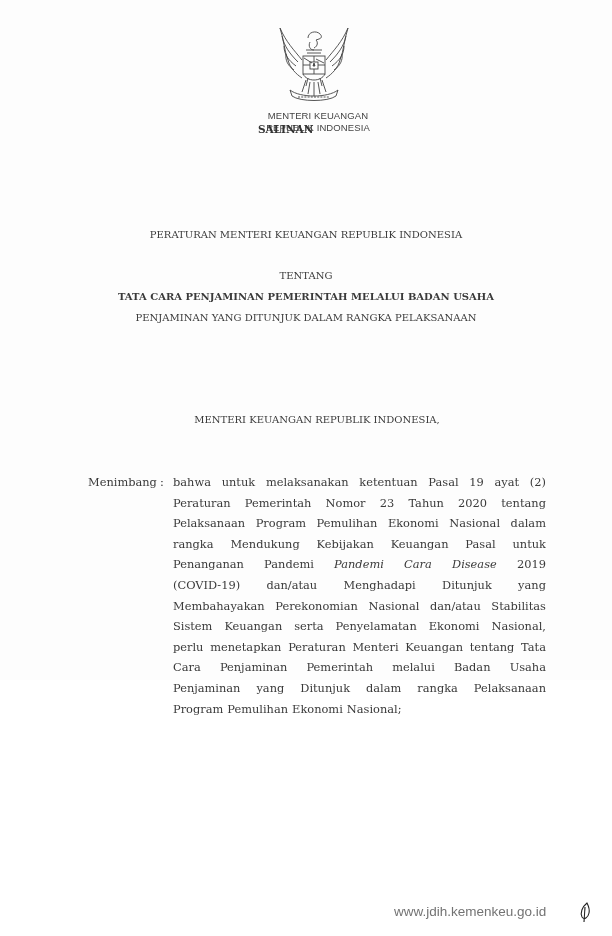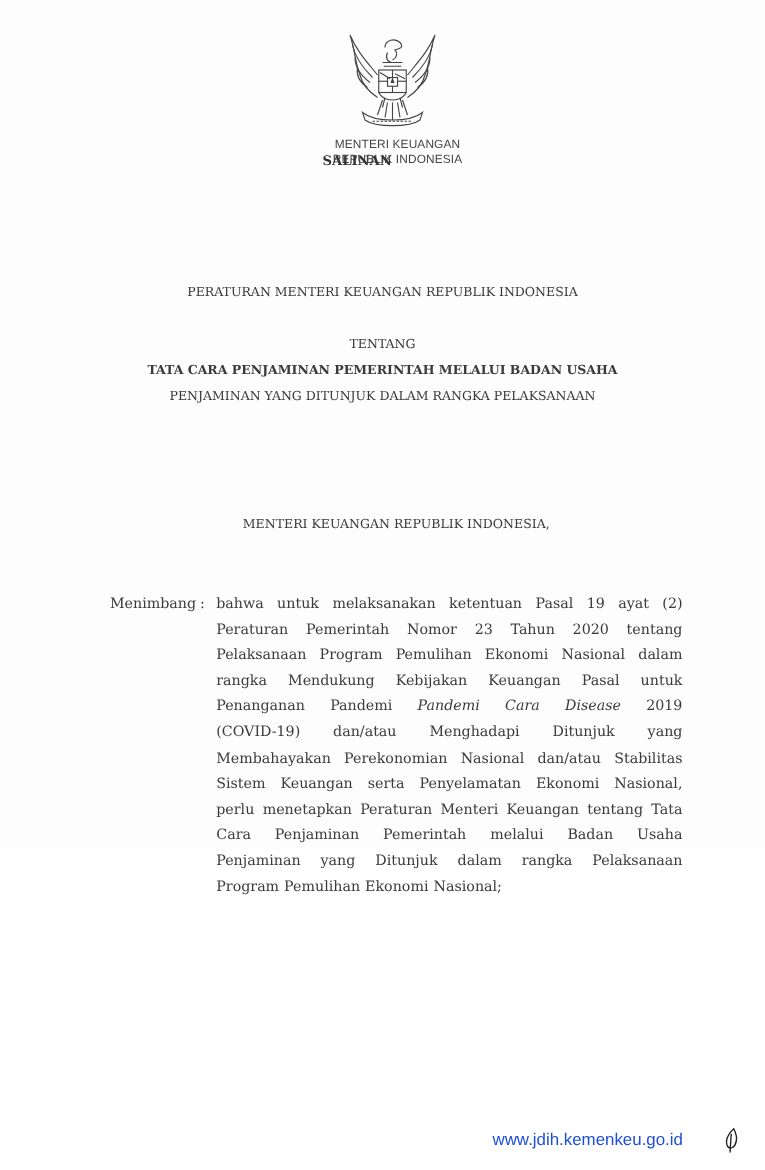--- a/index.html
+++ b/index.html
@@ -98,21 +98,21 @@
       white-space: nowrap;
     }
     .flex-line.left { justify-content: flex-start; gap: 4px; }
     .it { font-style: italic; }
     .footer-link {
       position: absolute;
       left: 394px;
       top: 904px;
       font-family: "Liberation Sans", sans-serif;
       font-size: 13.5px;
-      color: #1d4ed8;
+      color: #737373;
       text-decoration: none;
     }
     .paraf {
       position: absolute;
       left: 578px;
       top: 901px;
       width: 14px;
       height: 22px;
     }
   </style>

